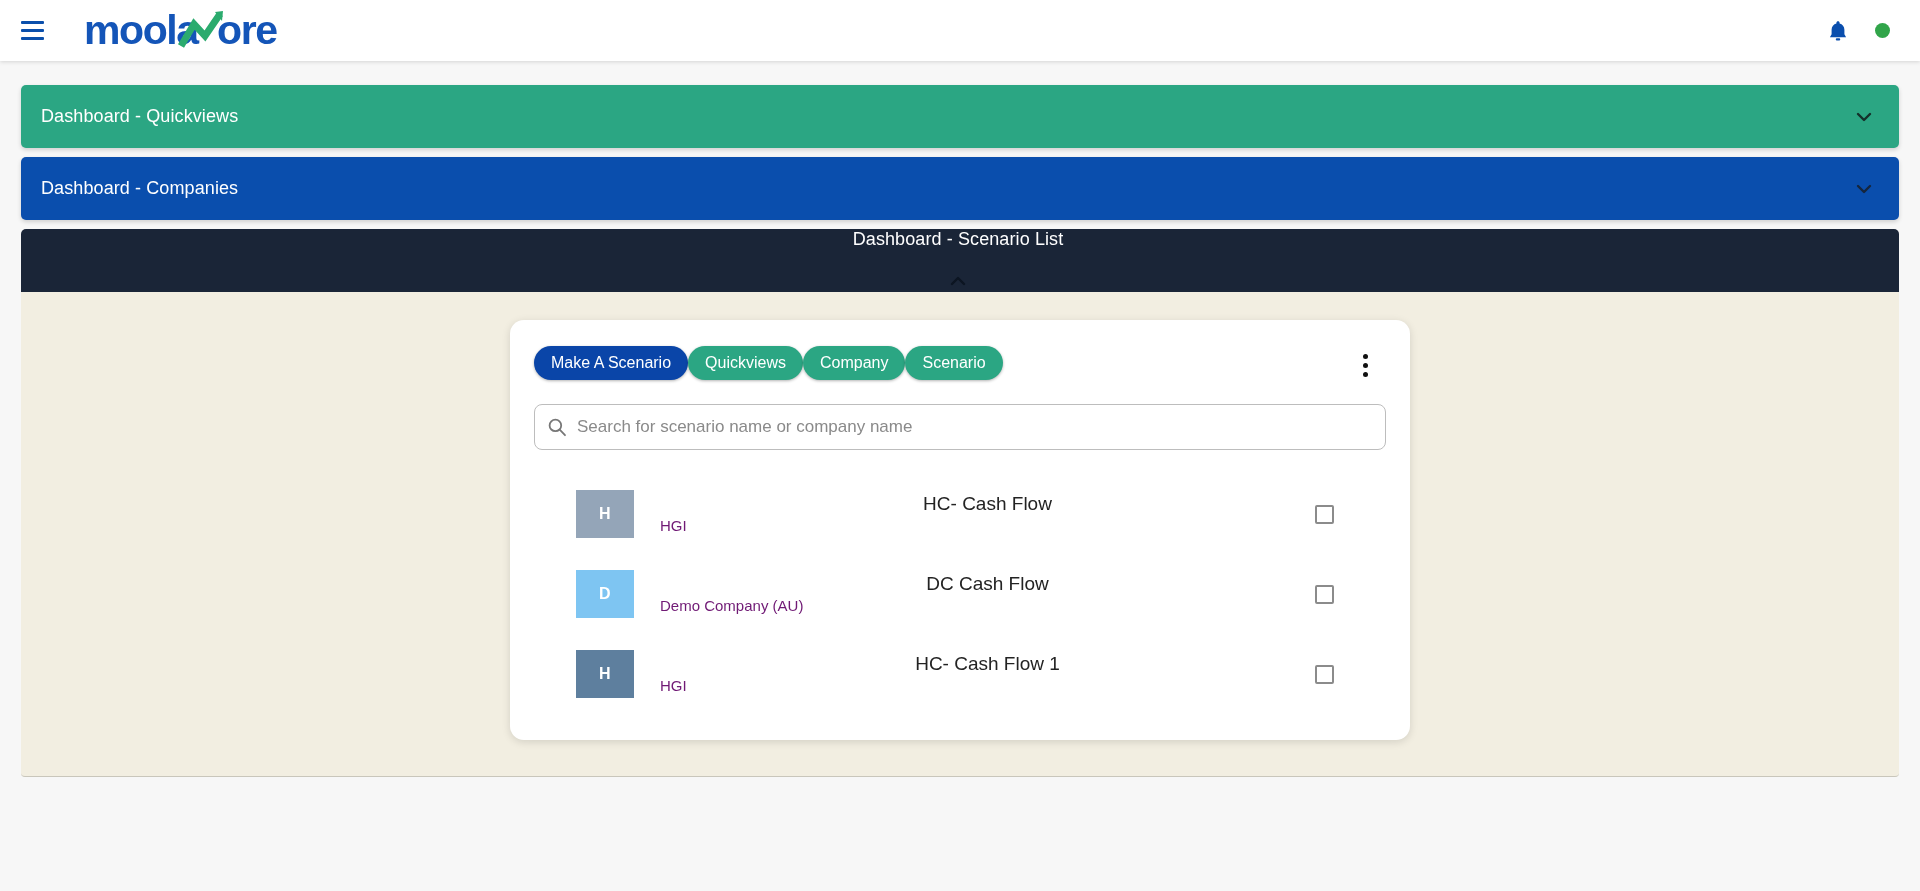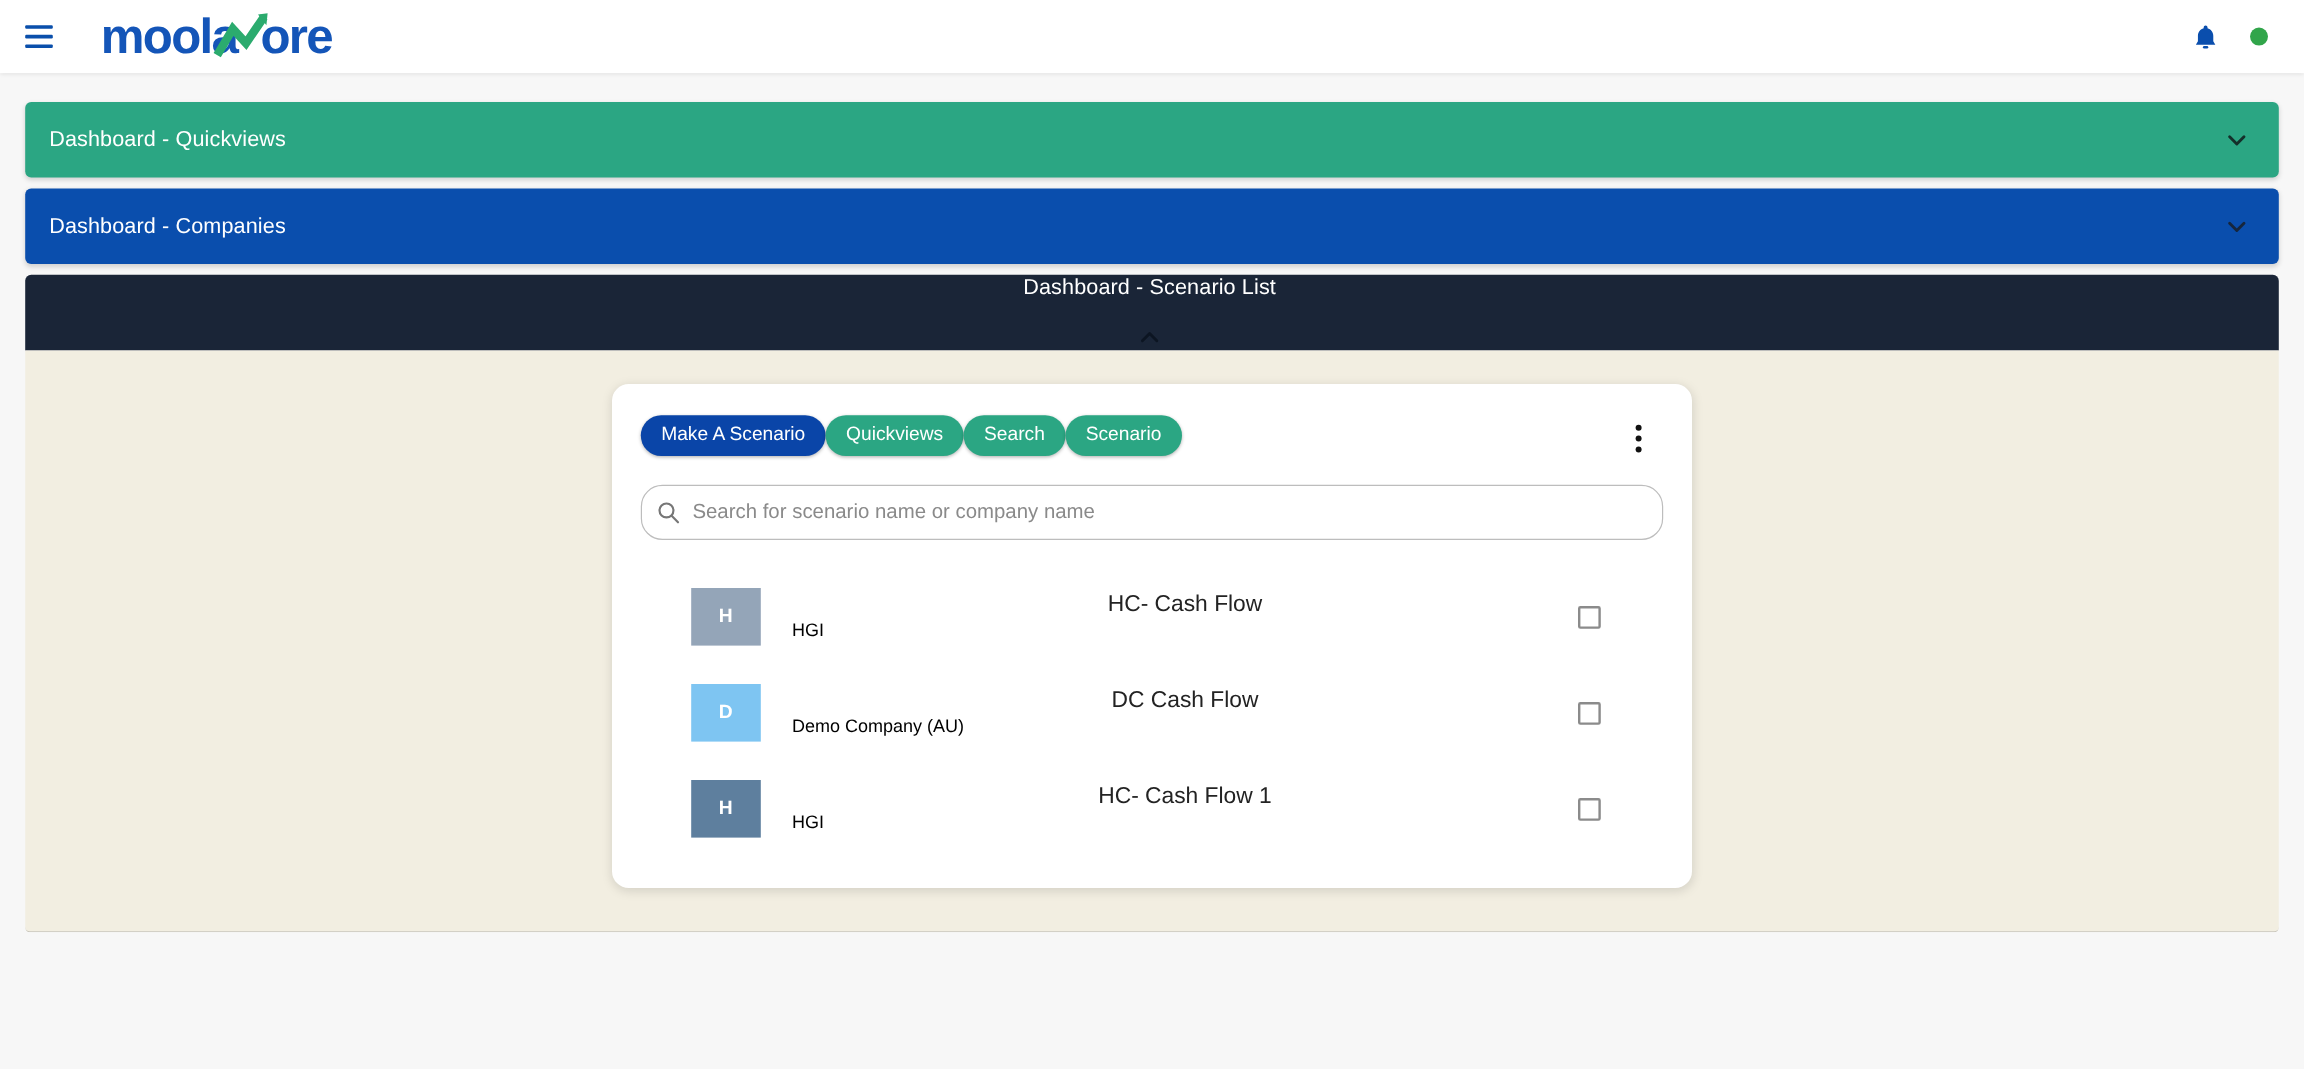--- a/index.html
+++ b/index.html
@@ -166,21 +166,21 @@
 
   .search-row {
     margin-top: 22px;
     padding: 0 2px;
   }
   .search-box {
     display: flex;
     align-items: center;
     height: 46px;
     border: 1px solid #bdbdbd;
-    border-radius: 18px;
+    border-radius: 8px;
     padding: 0 12px;
     gap: 10px;
     background: #fff;
   }
   .search-icon { flex: 0 0 auto; display:block; }
   .search-input {
     flex: 1;
     border: none;
     outline: none;
     font-family: "Liberation Sans", sans-serif;
@@ -223,21 +223,21 @@
     font-size: 19px;
     color: #232323;
     line-height: 1.2;
     white-space: nowrap;
     overflow: hidden;
     text-overflow: ellipsis;
     text-align: center;
   }
   .row-sub {
     font-size: 15px;
-    color: #000000;
+    color: #701a75;
     line-height: 1.2;
   }
   .row-check {
     flex: 0 0 auto;
     width: 19px;
     height: 19px;
     border: 2px solid #8b8b8b;
     border-radius: 2px;
     background: #ffffff;
     cursor: pointer;
@@ -304,21 +304,21 @@
         </svg>
       </div>
 
       <div class="acc-body">
         <div class="card">
 
           <div class="card-top">
             <div class="tabs">
               <button class="tab active">Make A Scenario</button>
               <button class="tab alt">Quickviews</button>
-              <button class="tab alt">Search</button>
+              <button class="tab alt">Company</button>
               <button class="tab alt">Scenario</button>
             </div>
 
             <div class="kebab">
               <i></i>
               <i></i>
               <i></i>
             </div>
           </div>
 

